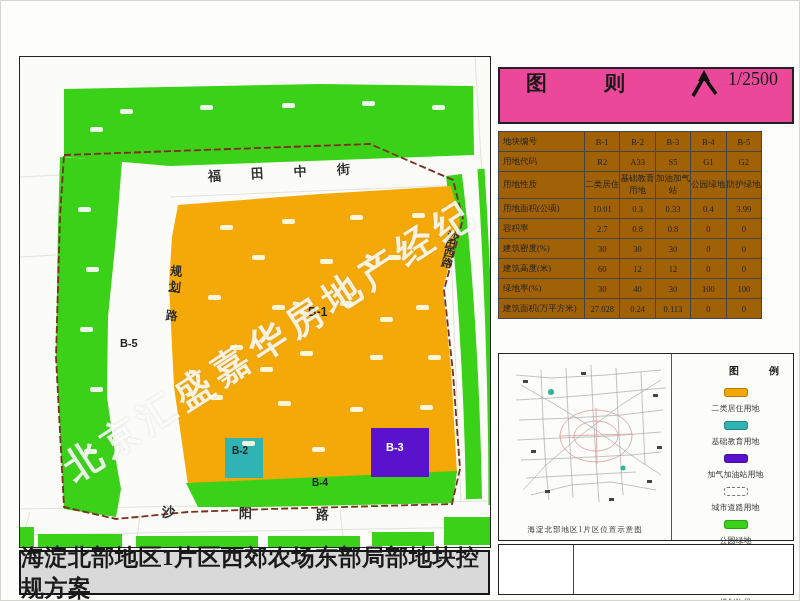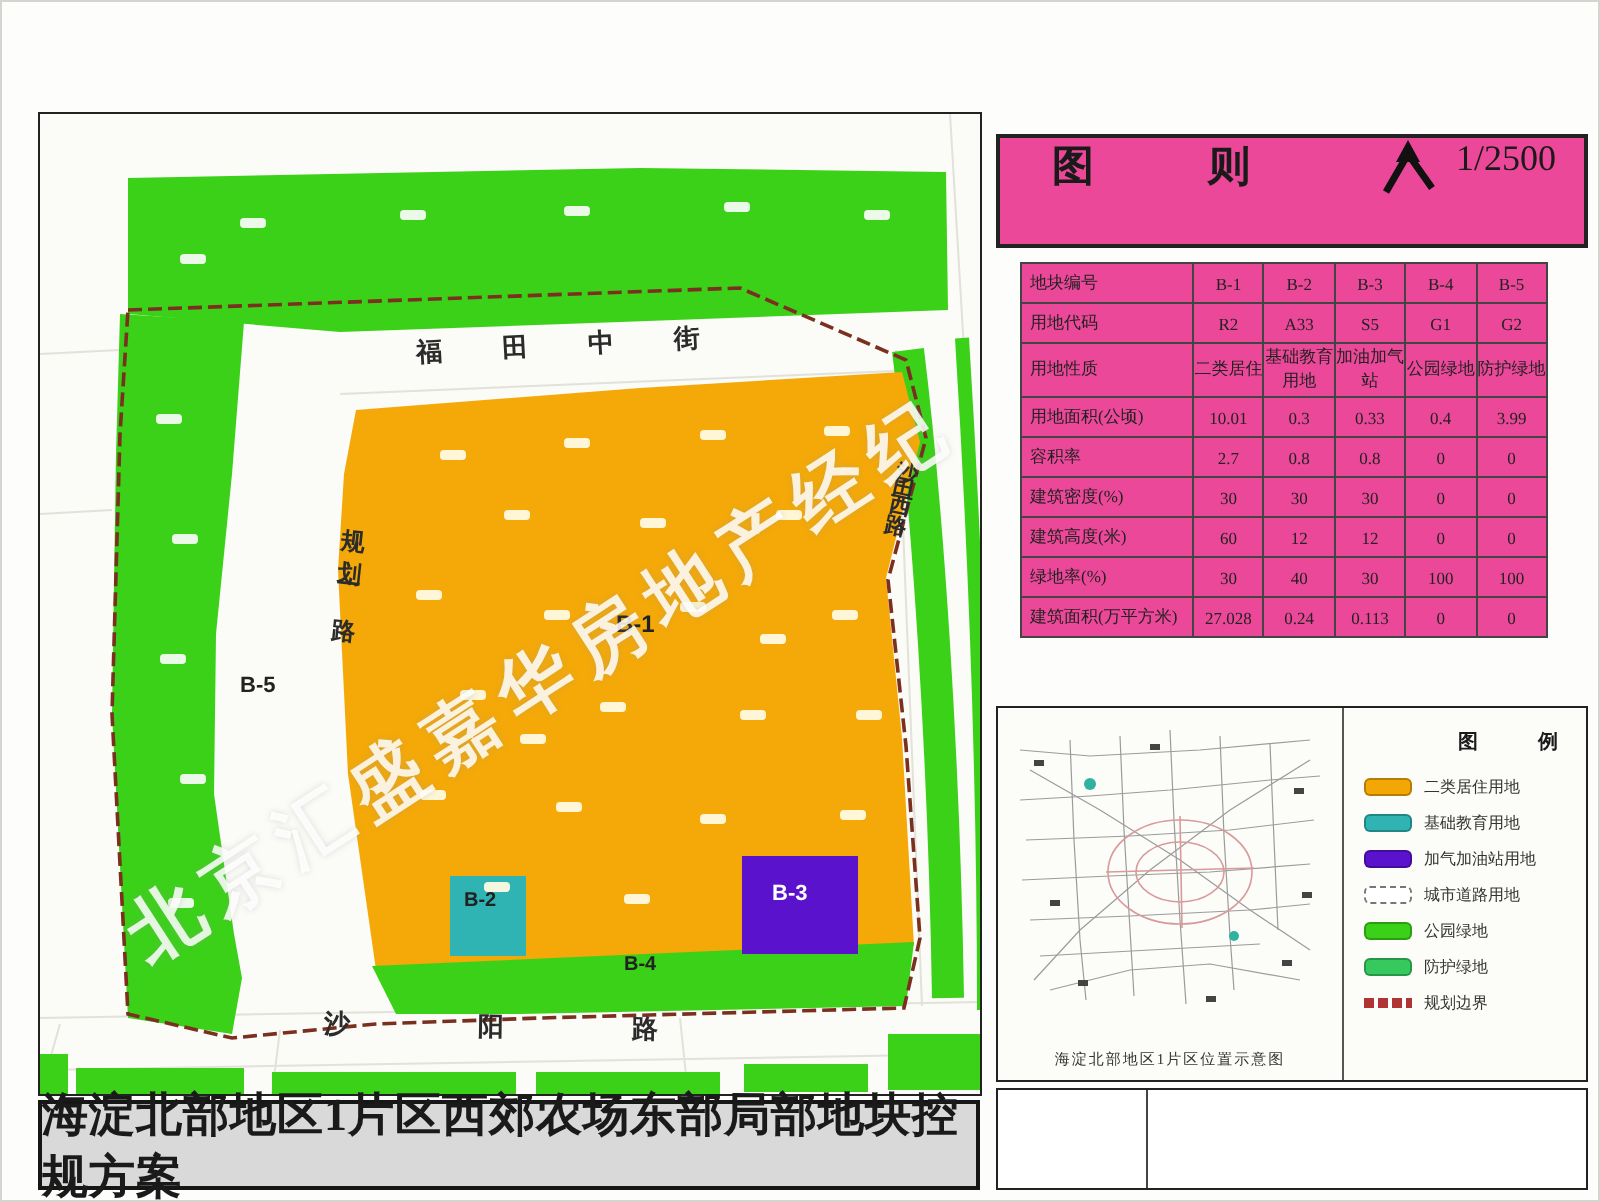--- a/index.html
+++ b/index.html
@@ -26,32 +26,32 @@
       color:rgba(255,255,255,0.85);text-shadow:0 0 3px rgba(150,150,150,0.30);pointer-events:none;}
   .banner{position:absolute;left:18px;top:549px;width:471px;height:45px;background:#d9d9d9;border:2px solid #161616;
           box-sizing:border-box;display:flex;align-items:center;justify-content:center;
           font-size:23px;font-weight:bold;letter-spacing:0.5px;}
   
   .hdr-box{position:absolute;left:497px;top:66px;width:296px;height:57px;border:2px solid #222;background:#ec4899;
            box-sizing:border-box;display:flex;align-items:flex-start;}
   .hdr-title{font-size:21px;font-weight:bold;letter-spacing:18px;margin-left:26px;white-space:nowrap;}
   .north{margin-left:auto;margin-right:6px;}
   .hdr-scale{font-size:18px;margin-right:14px;}
-  .spec-table{position:absolute;left:509px;top:130px;width:264px;border-collapse:collapse;table-layout:fixed;
-              background:#ec4899;}
+  .spec-table{position:absolute;left:497px;top:130px;width:264px;border-collapse:collapse;table-layout:fixed;
+              background:#a16207;}
   .spec-table td{border:1px solid #444;font-size:8.5px;text-align:center;padding:1px 0;height:17px;color:#222;}
   .spec-table td.lbl{text-align:left;padding-left:4px;}
   .legend-box{position:absolute;left:497px;top:352px;width:296px;height:188px;border:1.5px solid #222;background:#fcfcf9;
               box-sizing:border-box;display:flex;}
-  .minimap-wrap{width:172px;border-right:1px solid #555;position:relative;display:flex;flex-direction:column;align-items:center;}
+  .minimap-wrap{width:172px;border-right:1px solid #555;position:relative;display:flex;flex-direction:column;align-items:flex-end;}
   .minimap-wrap svg{margin-top:6px;}
   .minimap-cap{position:absolute;bottom:5px;left:0;width:100%;text-align:center;font-size:7.5px;letter-spacing:1px;color:#333;}
   .legend-wrap{flex:1;padding:10px 4px 0 10px;}
   .legend-title{font-size:10px;font-weight:bold;letter-spacing:10px;text-align:right;margin:0 0 10px 0;}
-  .leg-item{display:flex;align-items:center;gap:6px;margin-bottom:7px;}
+  .leg-item{display:flex;align-items:center;gap:6px;margin-bottom:7px;flex-direction:column;}
   .swatch{width:24px;height:9px;border-radius:3px;border:1px solid rgba(0,0,0,0.25);flex:none;box-sizing:border-box;}
   .swatch.dashed-fill{background:#fff;border:1px dashed #777;}
   .swatch.dashed-line{height:5px;border:none;border-radius:0;
         background:repeating-linear-gradient(90deg,#b03434 0 5px,#ffffff 5px 7px);}
   .leg-label{font-size:8px;color:#333;white-space:nowrap;}
   .bottom-box{position:absolute;left:497px;top:543px;width:296px;height:51px;border:1.5px solid #222;
               box-sizing:border-box;display:flex;background:#fff;}
   .bottom-cell-a{width:74px;border-right:1px solid #444;}
   .bottom-cell-b{flex:1;}
 </style>

